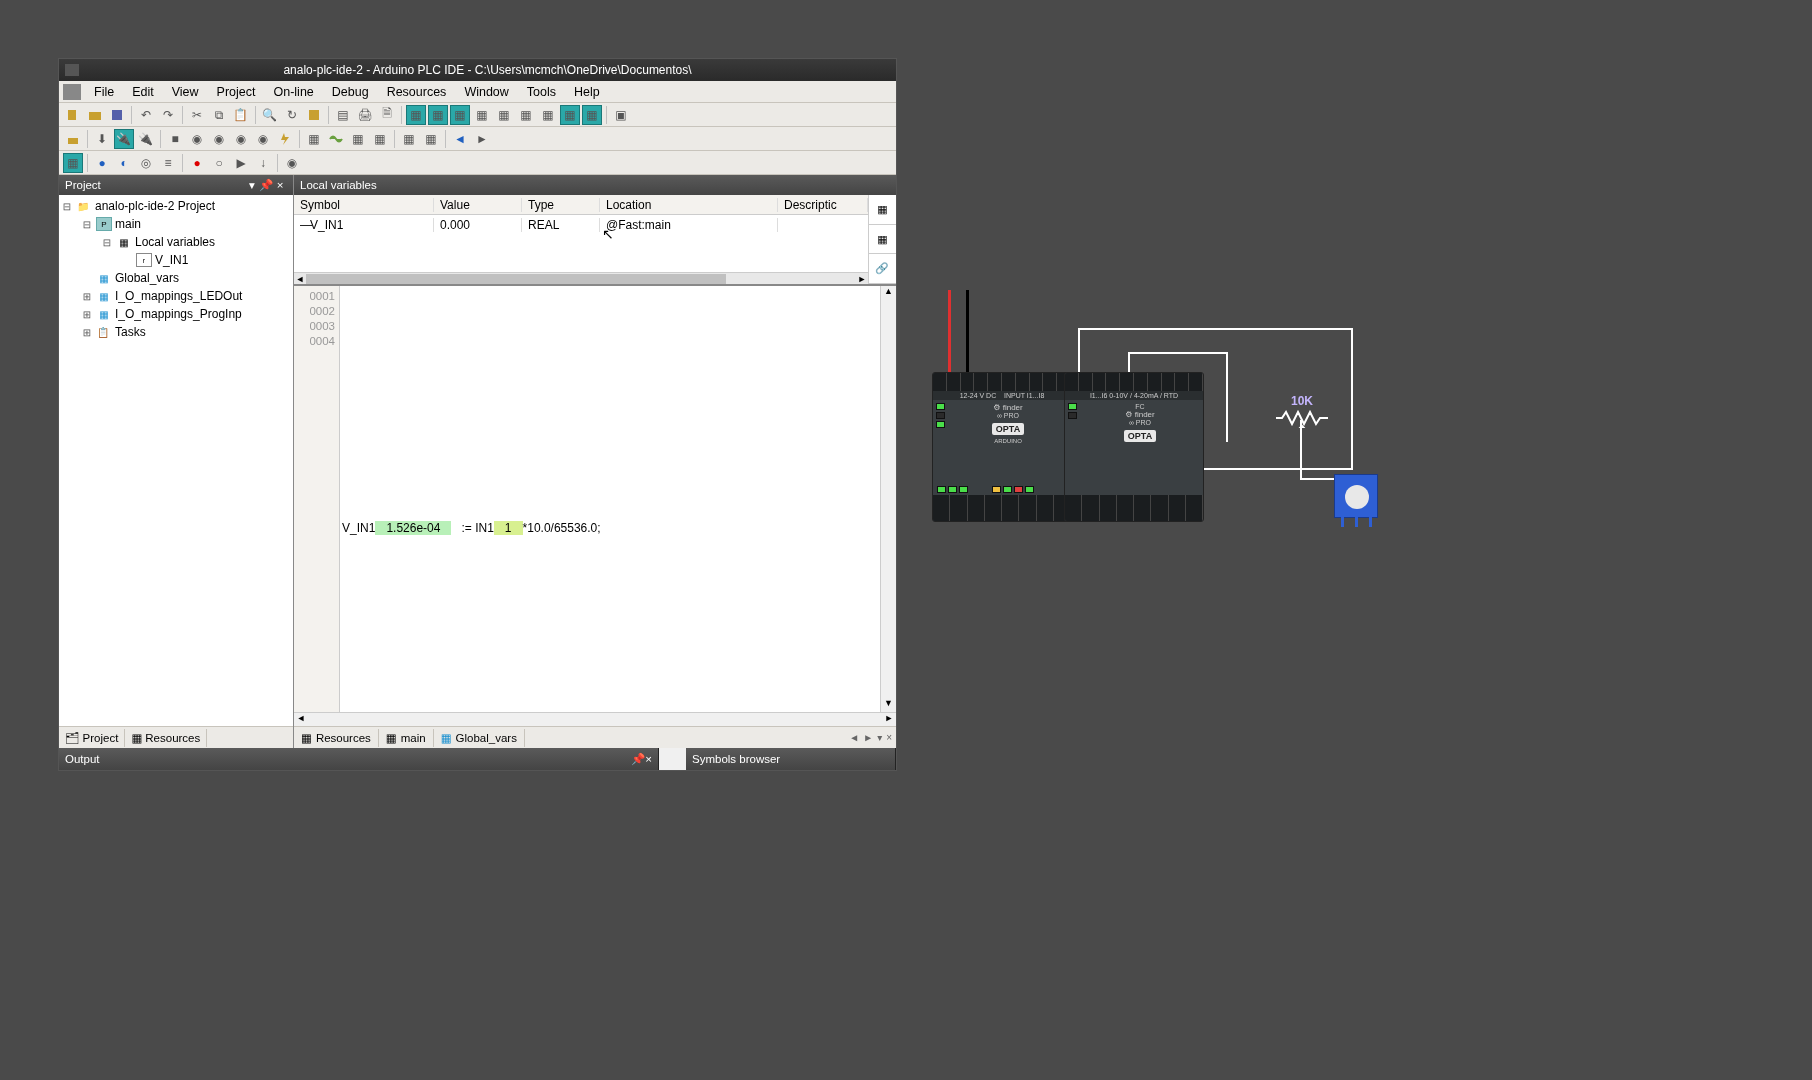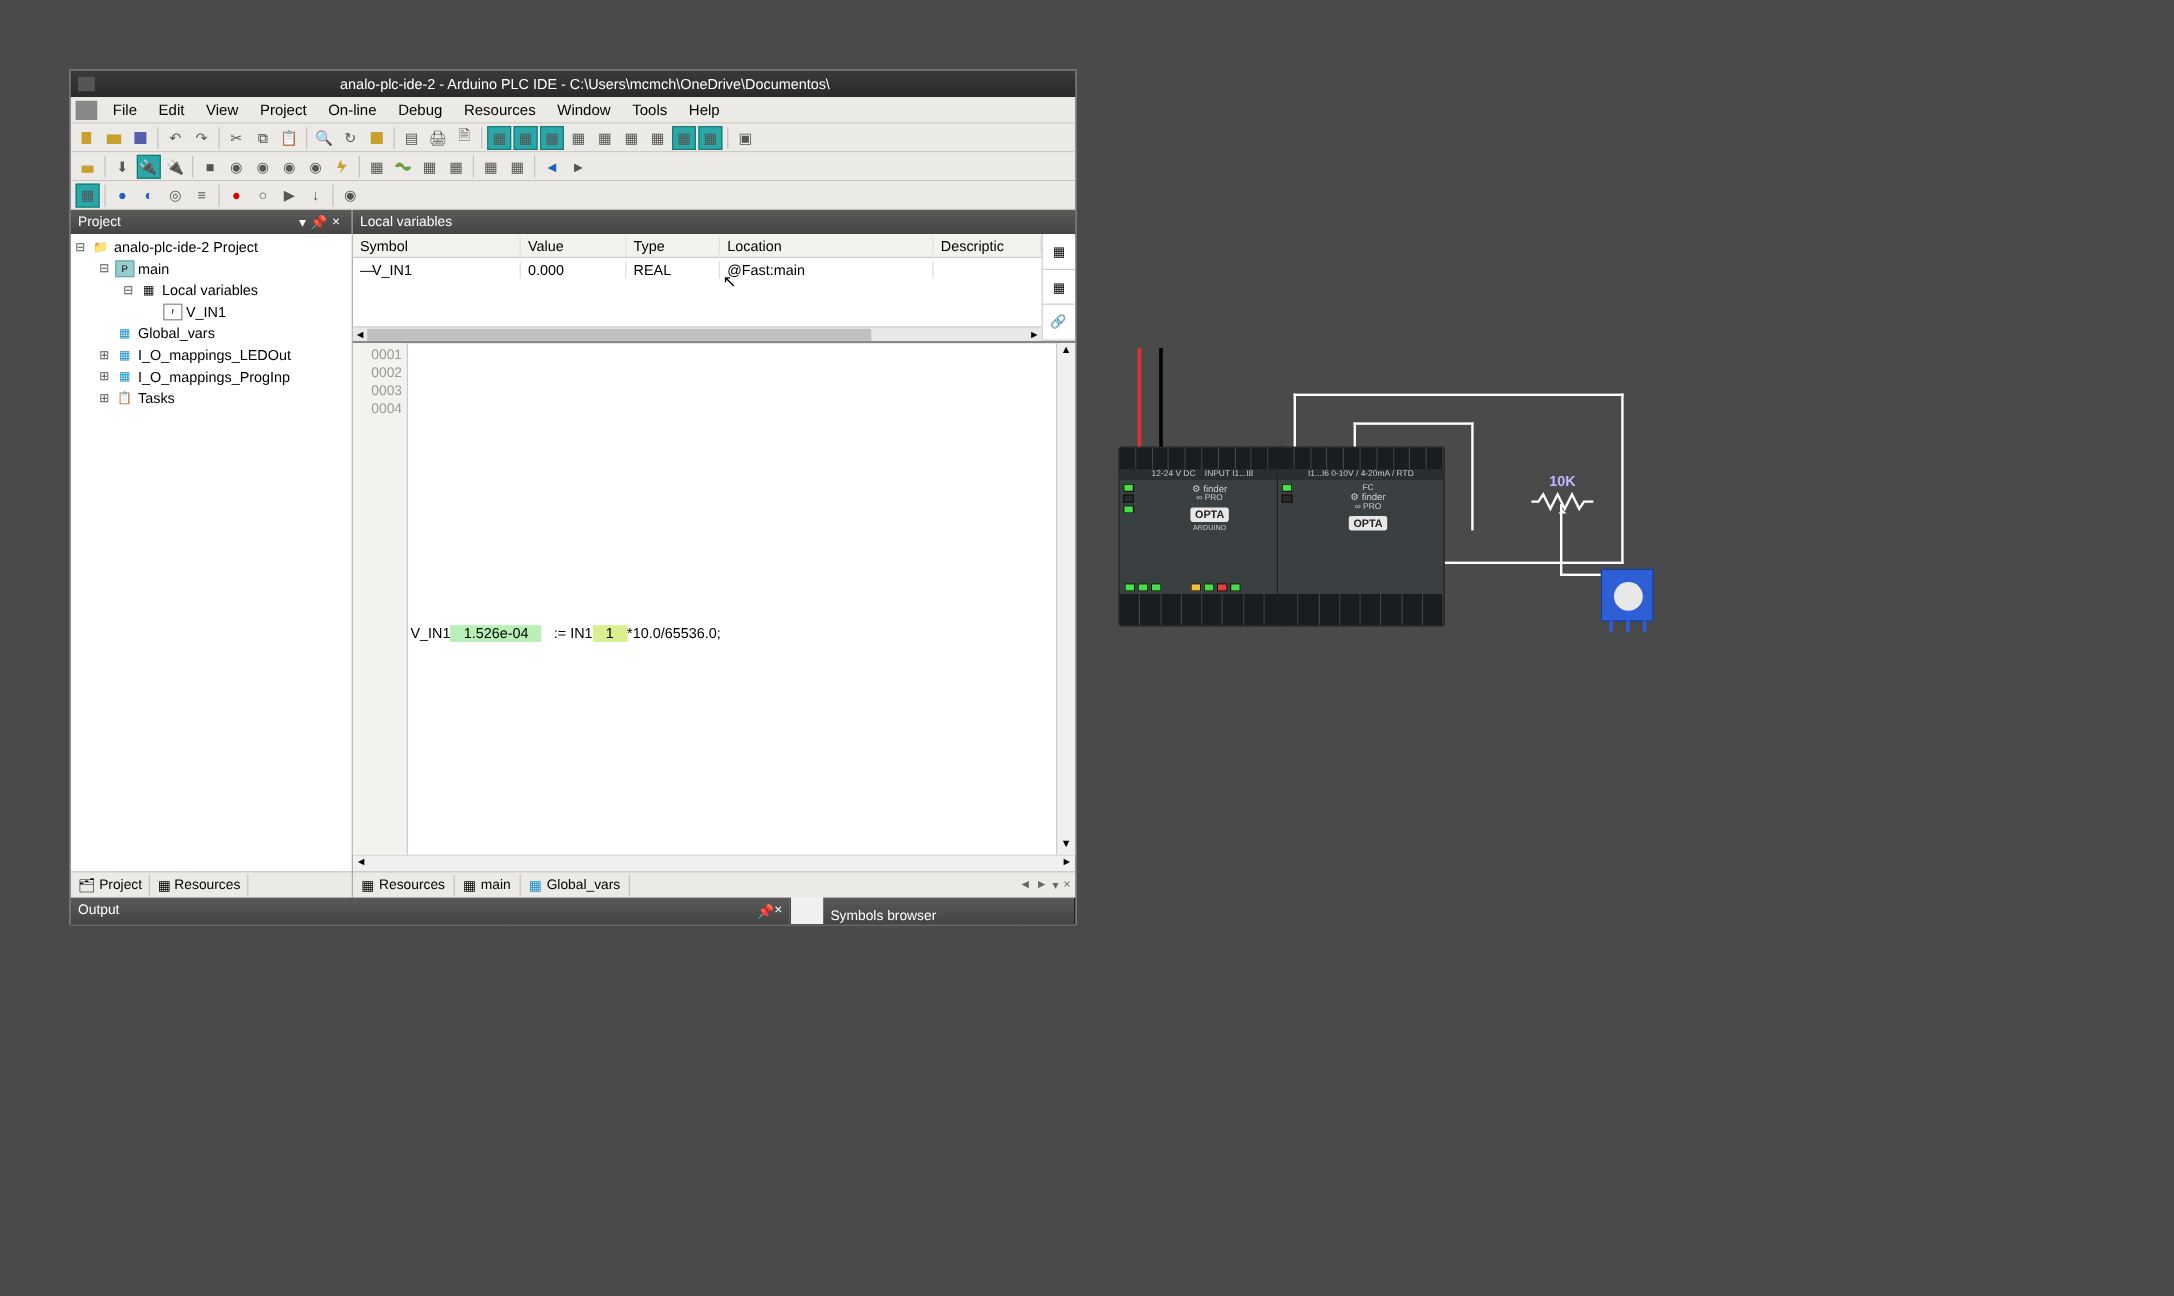--- a/index.html
+++ b/index.html
@@ -73,21 +73,21 @@
 .hscroll .track { flex:1;}
 
 .editor-tabs { height: 22px; background: #eceae6; border-top: 1px solid #c8c4bc; display: flex; align-items: center; font-size: 11.5px; }
 .etab { padding: 2px 7px; display: flex; align-items: center; gap: 4px; border-right: 1px solid #c8c4bc; }
 .etab-ctrls { margin-left:auto; display:flex; gap:4px; padding:0 4px; font-size:10px; color:#666;}
 
 .bottom-row { height: 22px; display: flex; gap: 27px; }
 .bottom-panel { background: linear-gradient(#5a5a5a,#444); color: #fff; font-size: 11.5px; display: flex; align-items: center; padding: 0 6px; border-right: 1px solid #222; }
 .bottom-panel .title { flex: 1; }
 .bp-output { width: 600px; }
-.bp-symbols { flex: 1; align-items: flex-end; }
+.bp-symbols { flex: 1; }
 
 .cursor-arrow { position: absolute; left: 543px; top: 167px; font-size: 14px; color: #000; }
 
 .hw-diagram { position: absolute; left: 930px; top: 290px; width: 470px; height: 260px; }
 .wire { position: absolute; background: #fff; }
 .wire.red { background: #e03030; }
 .wire.blk { background: #000; }
 .plc-box { position: absolute; width: 140px; height: 150px; background: #3a3f42; border: 1px solid #222; border-radius: 3px; overflow: hidden; color: #ccc; font-size: 7px; }
 .plc-top { height: 18px; background: #2a2e30; display:flex; }
 .plc-top .term { flex:1; border-right:1px solid #444; background:#1a1d1f;}

